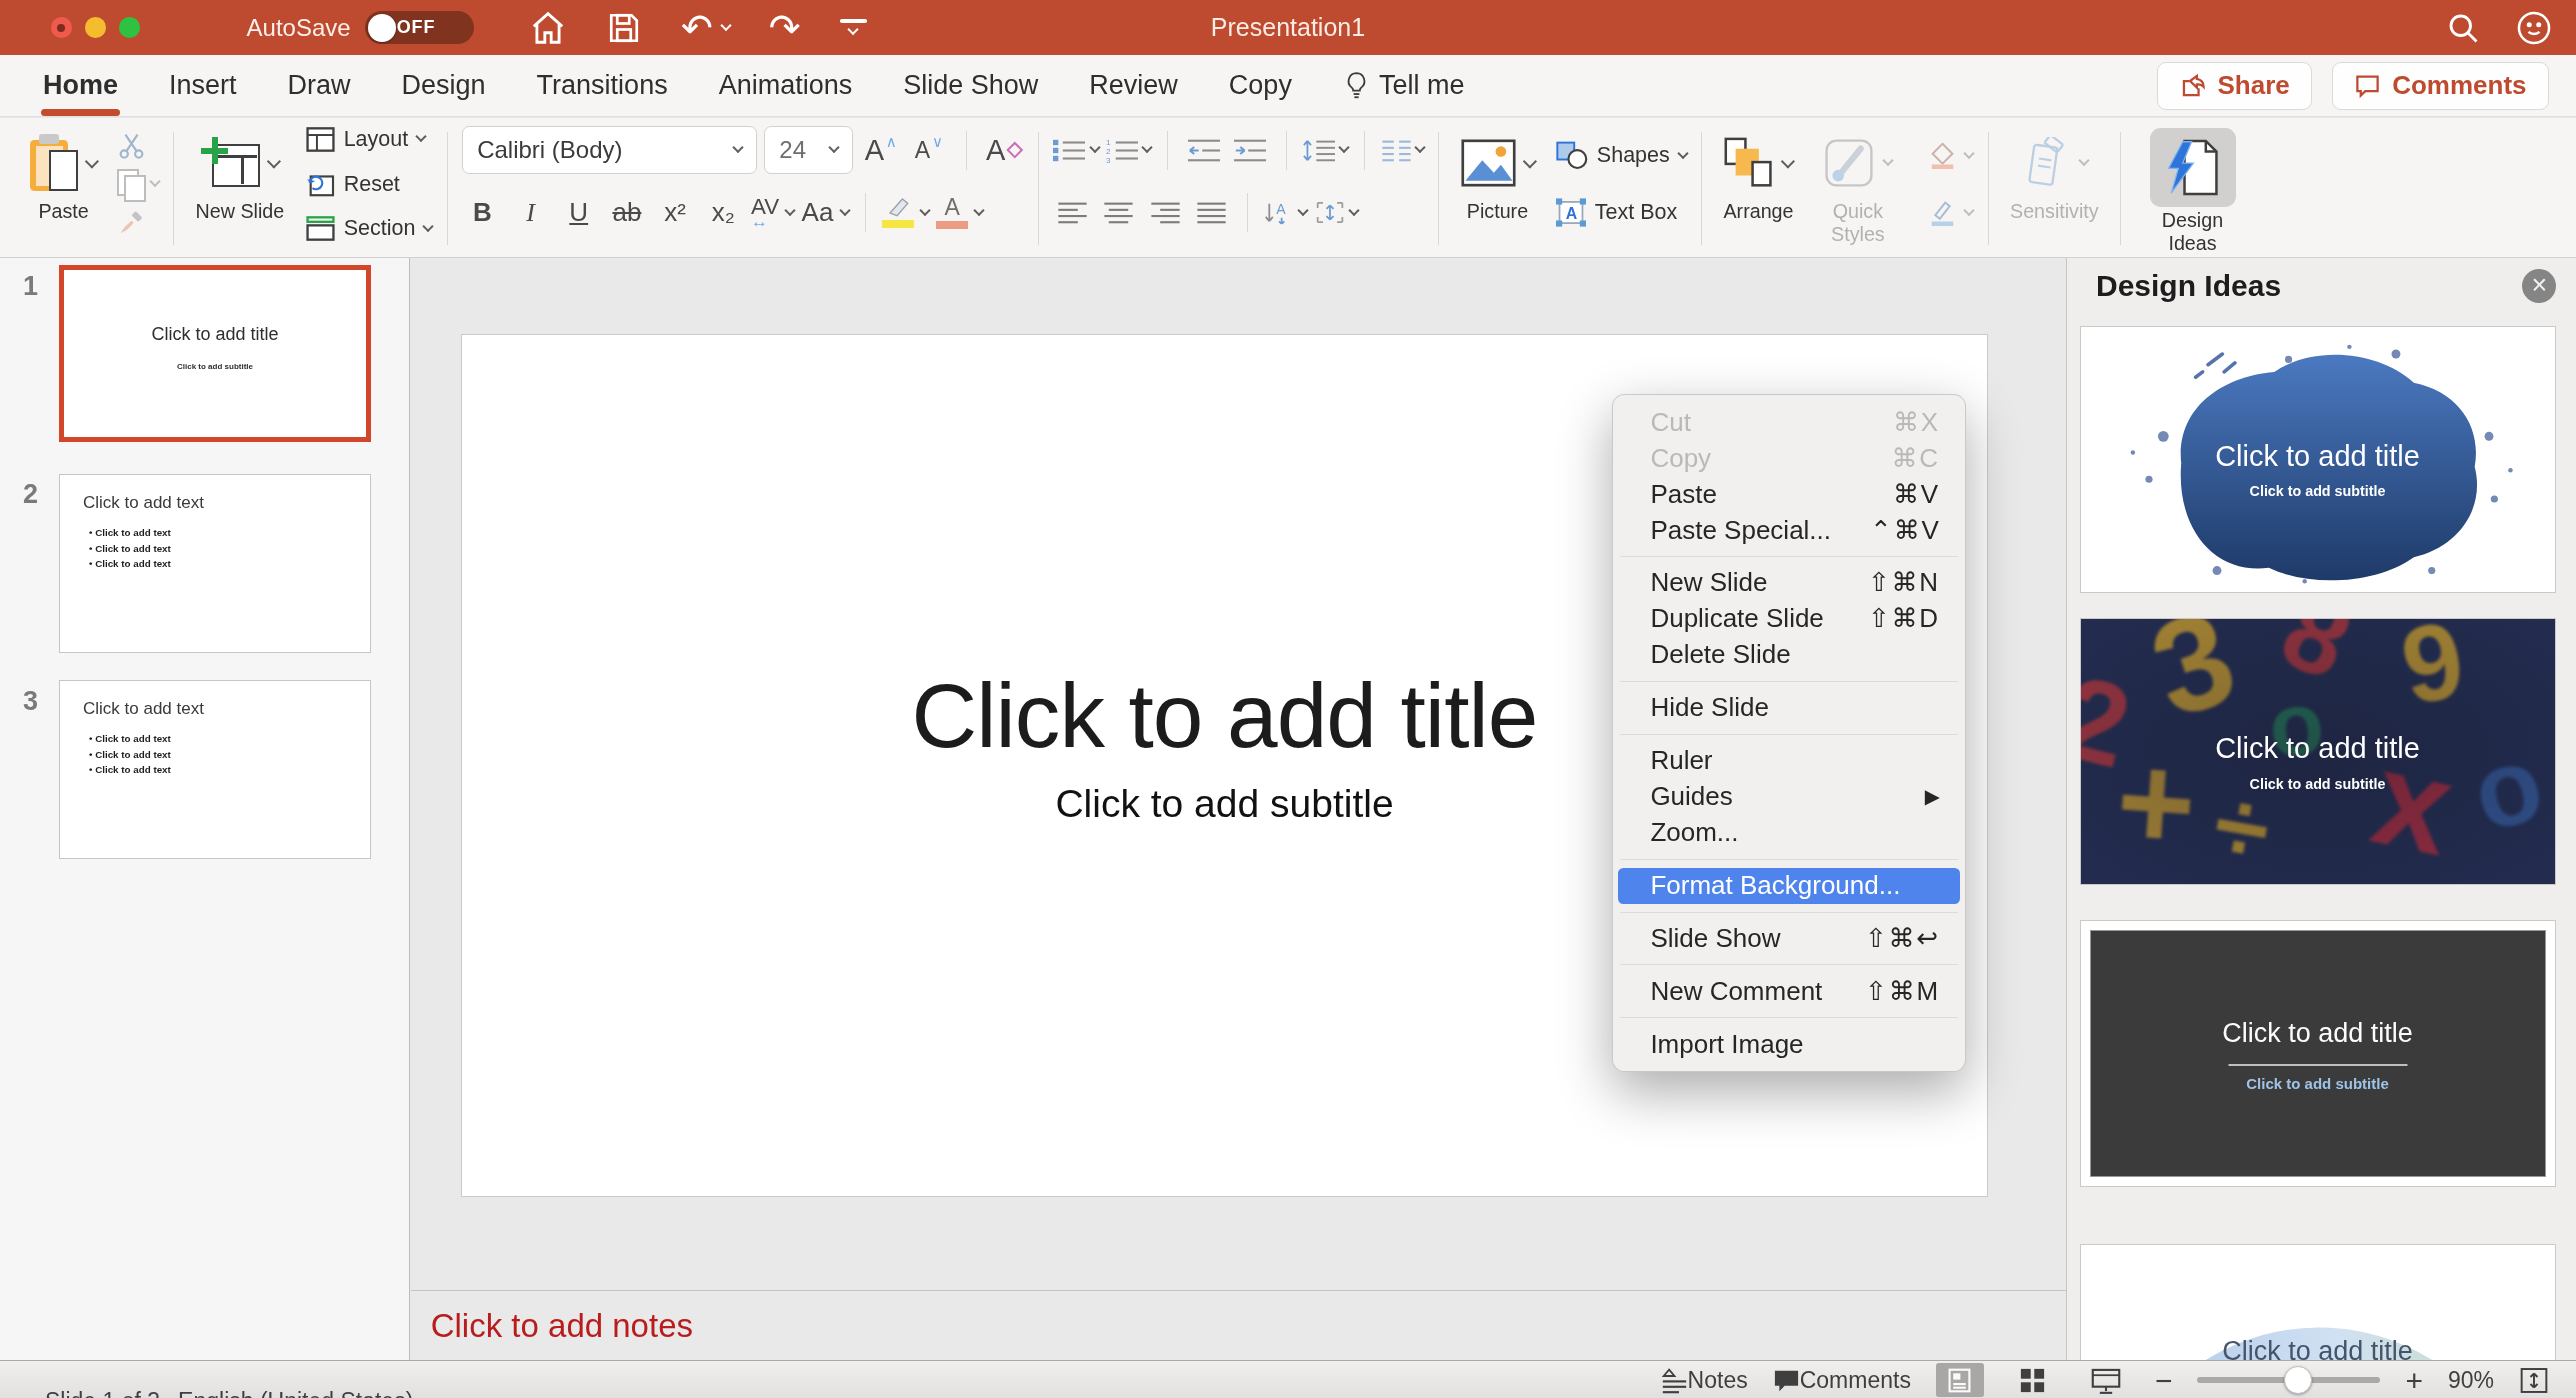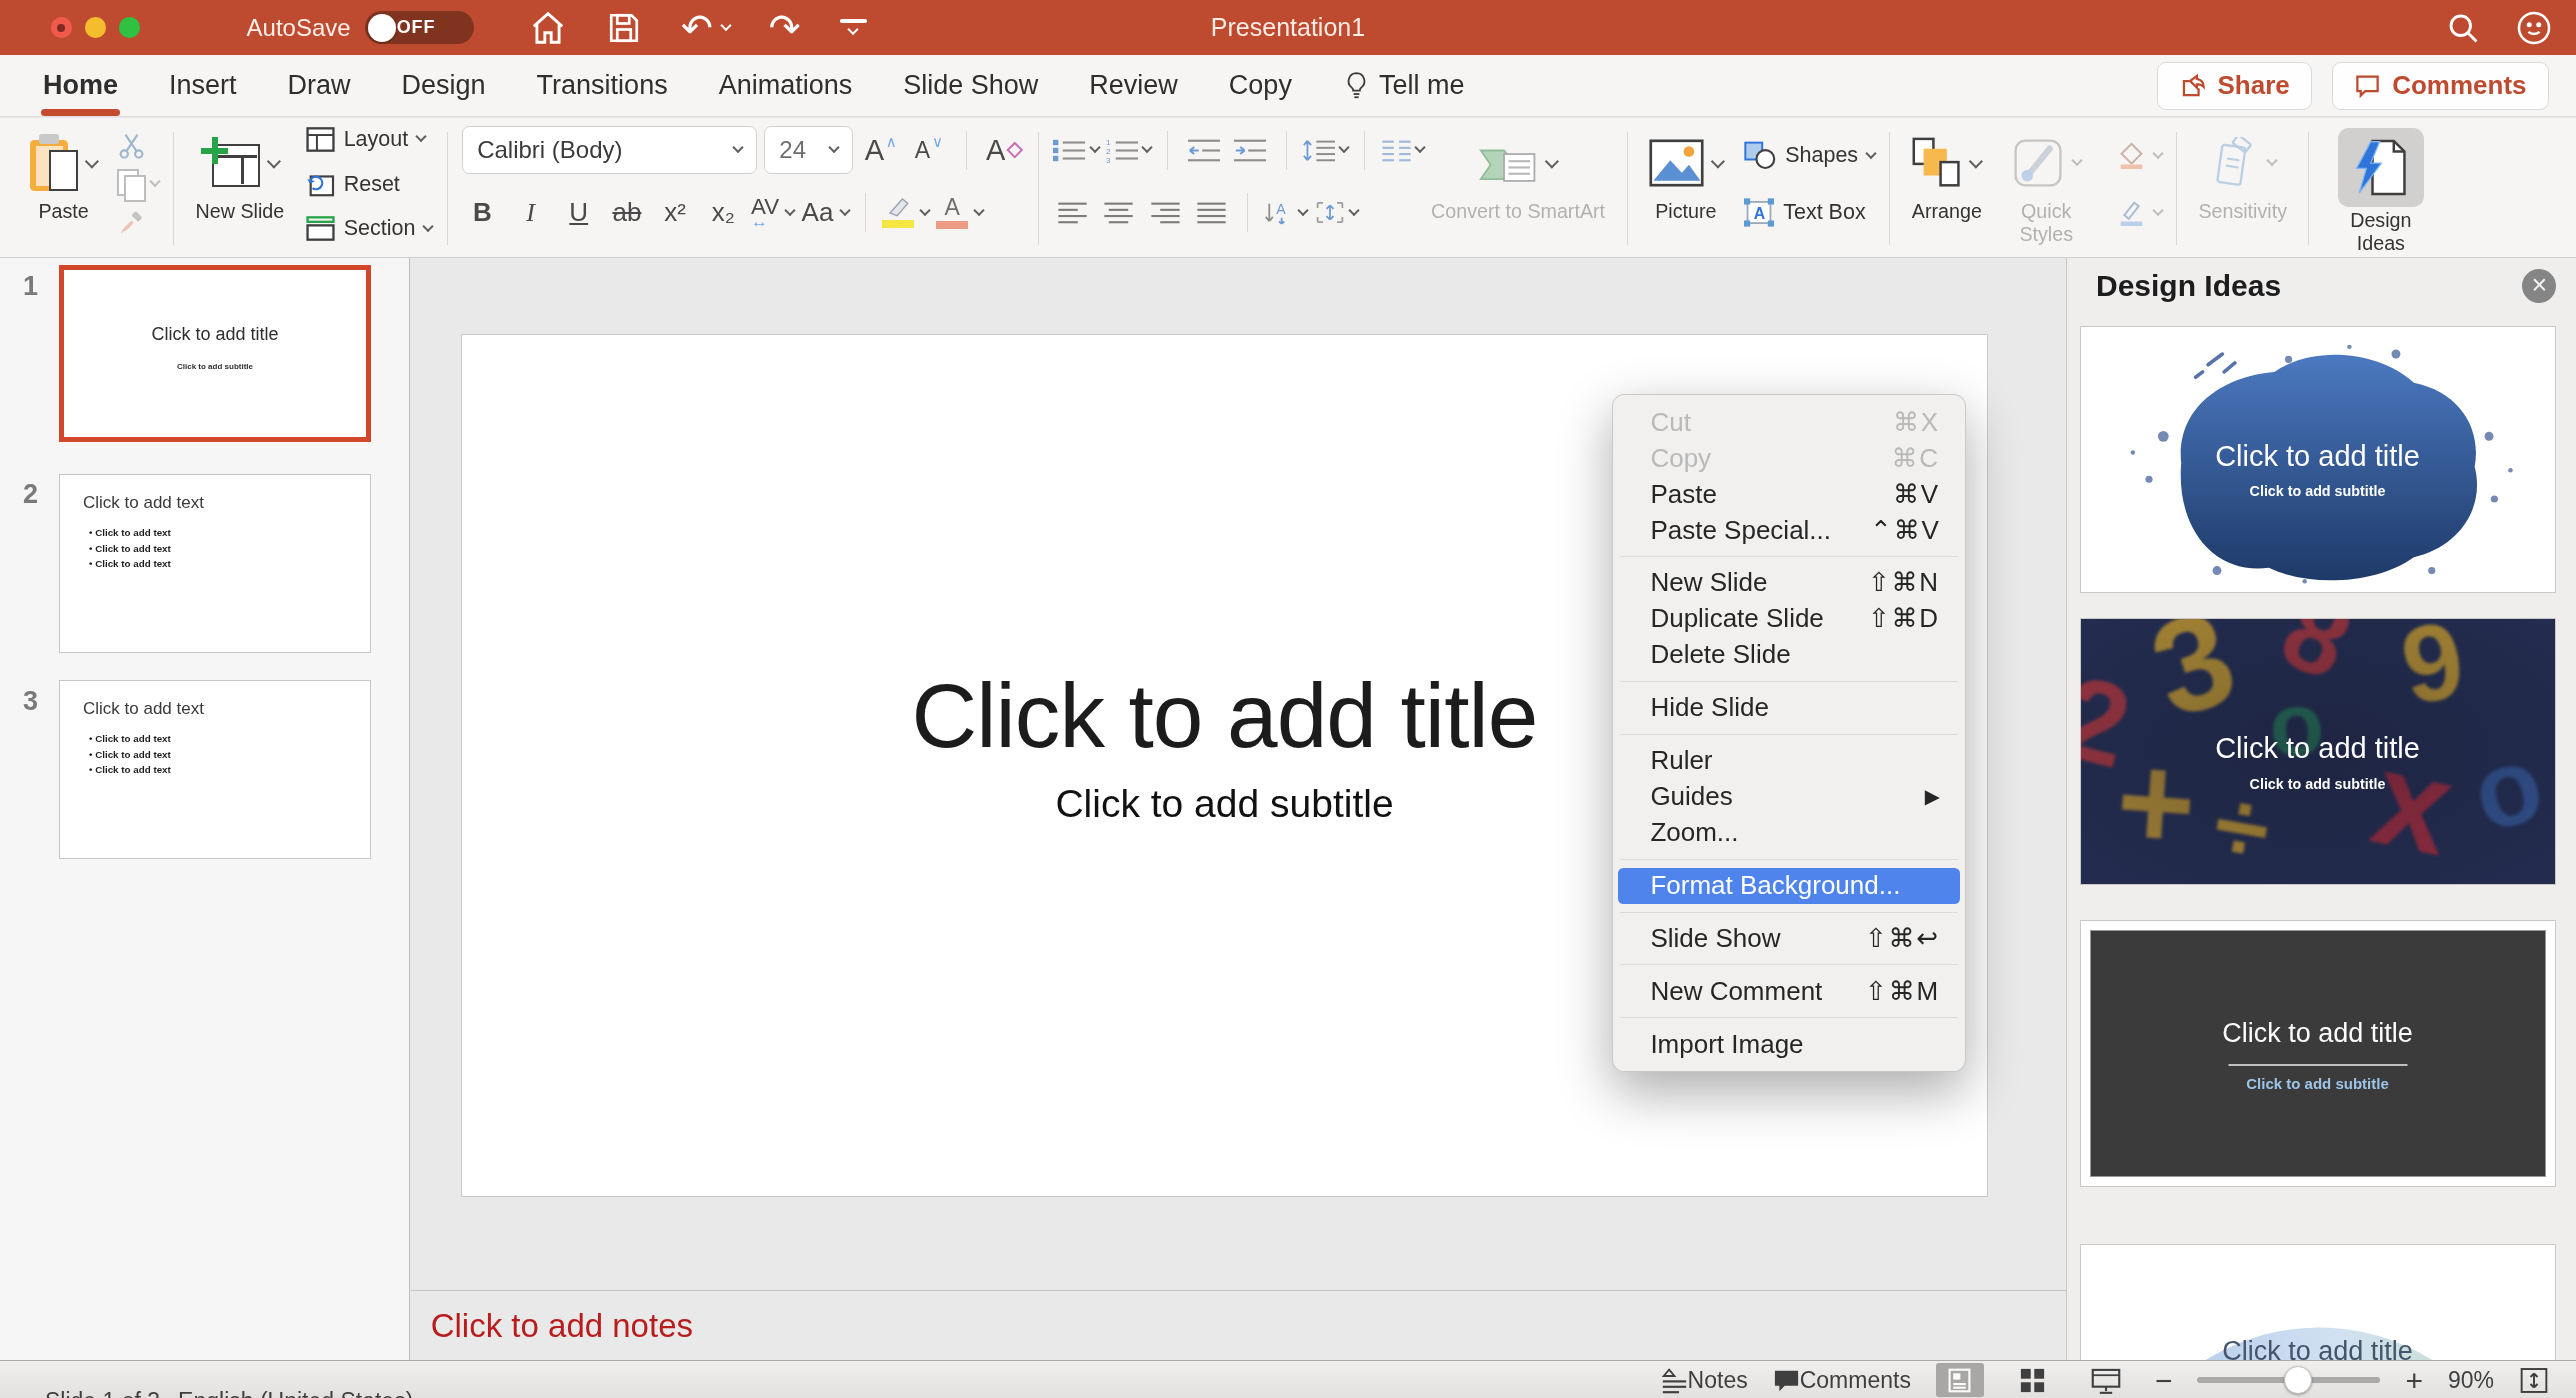--- a/index.html
+++ b/index.html
@@ -510,35 +510,20 @@
       <span class="pbtn">
         <svg width="30" height="25" viewBox="0 0 34 28">
             <path d="M3 3 h6 M25 3 h6 M3 25 h6 M25 25 h6 M3 3 v6 M3 19 v6 M31 3 v6 M31 19 v6" stroke="#9C9C9C" stroke-width="2" fill="none"></path>
             <path d="M17 6 V22 M17 6 l-4 4 M17 6 l4 4 M17 22 l-4 -4 M17 22 l4 -4" stroke="#6B9BD2" stroke-width="2" fill="none"></path>
           </svg>
         <span class="cv sm"></span>
       </span>
     </div>
   </div>
 
-  <div class="bigbtn">
-    <div class="bb-ico">
-      <span>
-        <svg width="59" height="54" viewBox="0 0 66 60">
-            <polygon points="2,16 28,16 40,32 28,48 2,48 13,32" fill="#B3D4B9" stroke="#8FBD98" stroke-width="2"></polygon>
-            <rect x="28" y="20" width="34" height="30" fill="#fff" stroke="#ABABAB" stroke-width="2"></rect>
-            <line x1="33" y1="28" x2="57" y2="28" stroke="#B9B9B9" stroke-width="2.4"></line>
-            <line x1="33" y1="35" x2="57" y2="35" stroke="#B9B9B9" stroke-width="2.4"></line>
-            <line x1="33" y1="42" x2="57" y2="42" stroke="#B9B9B9" stroke-width="2.4"></line>
-          </svg>
-      </span>
-      <span class="cv"></span>
-    </div>
-    <span class="bb-lab wide dim">Convert to SmartArt</span>
-  </div>
   <div class="rdiv"></div>
 
   <div class="bigbtn">
     <div class="bb-ico">
       <span>
         <svg width="55" height="48" viewBox="0 0 62 54">
             <rect x="2" y="2" width="58" height="50" fill="#fff" stroke="#3F3F3F" stroke-width="3"></rect>
             <circle cx="45" cy="14" r="6" fill="#F2A33C"></circle>
             <path d="M5 47 L24 24 L37 38 L45 29 L58 47 Z" fill="#5B8FD4"></path>
           </svg>

